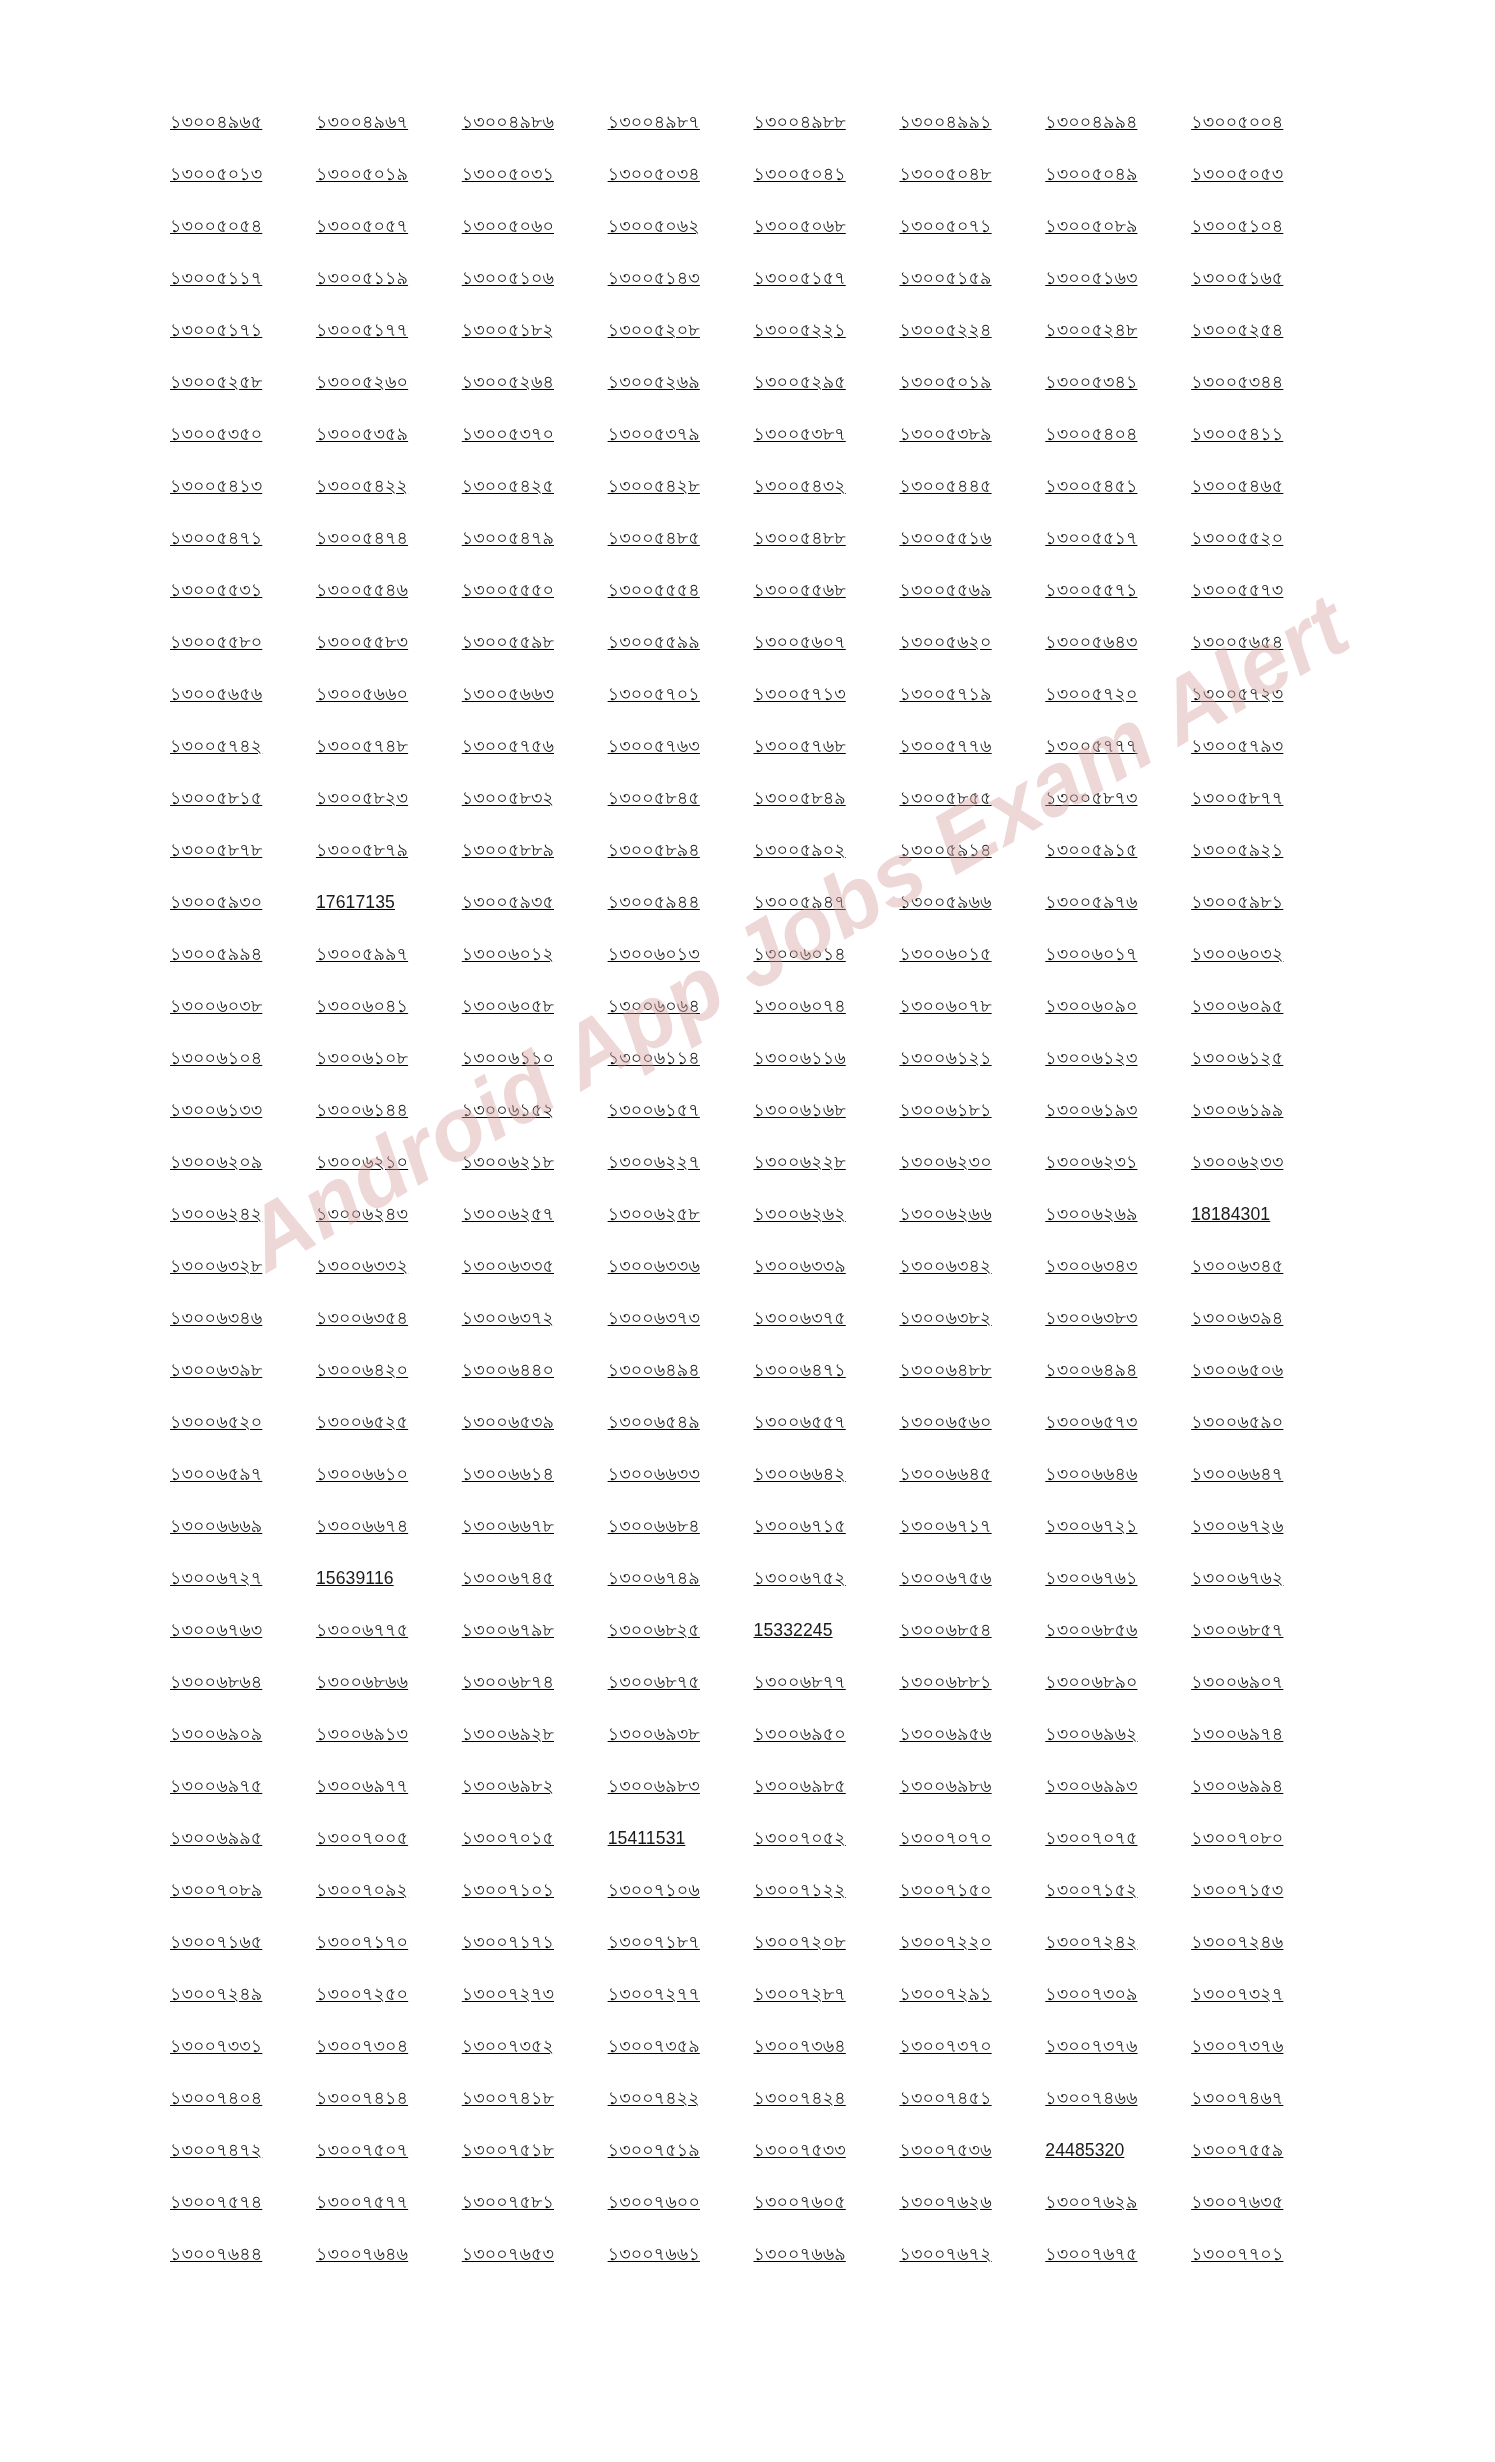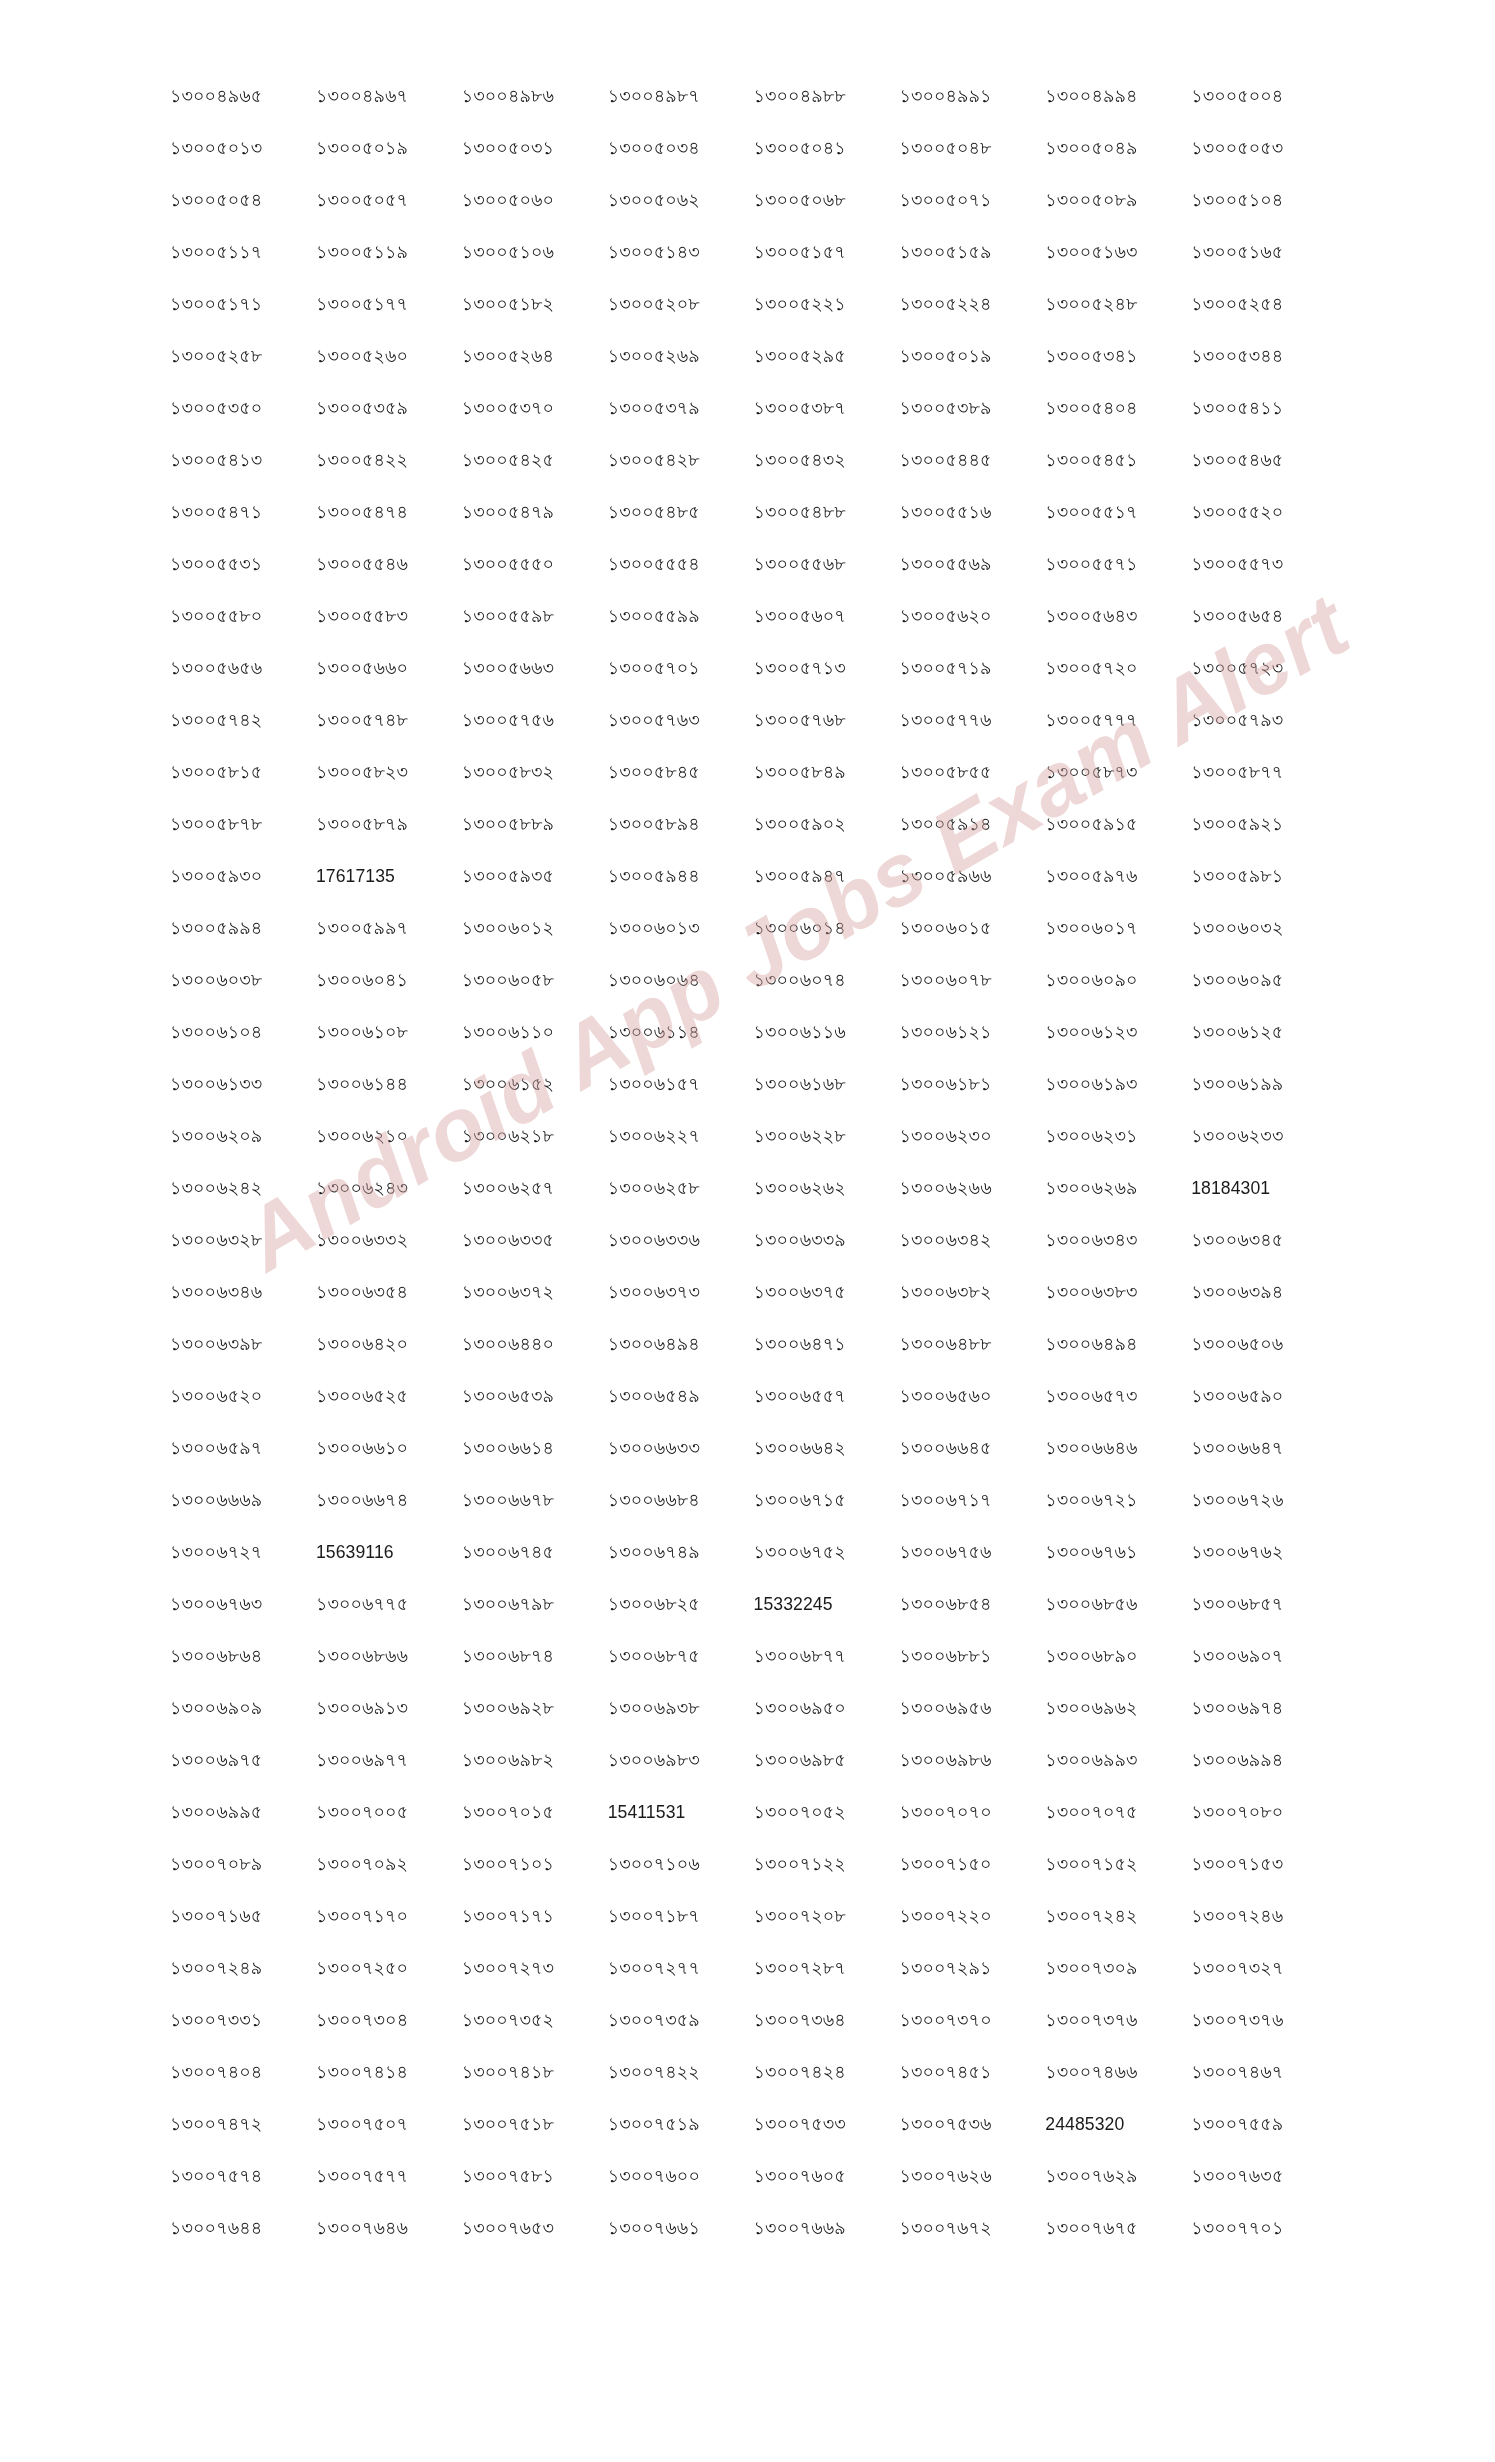--- a/index.html
+++ b/index.html
@@ -16,27 +16,28 @@
   }
   .page {
     position: relative;
     width: 1495px;
     height: 2462px;
     background: #ffffff;
     box-sizing: border-box;
   }
   .roll-grid {
     position: absolute;
-    top: 70px;
+    top: 96px;
     left: 170px;
     width: 1167px;
     display: grid;
     grid-template-columns: repeat(8, 1fr);
     row-gap: 0px;
     column-gap: 0px;
+    text-decoration: underline;
   }
   .roll-cell {
     font-family: "Liberation Sans", sans-serif;
     font-size: 17.6px;
     line-height: 52px;
     color: #1a1a1a;
     text-align: left;
     white-space: nowrap;
     letter-spacing: 0.1px;
   }

